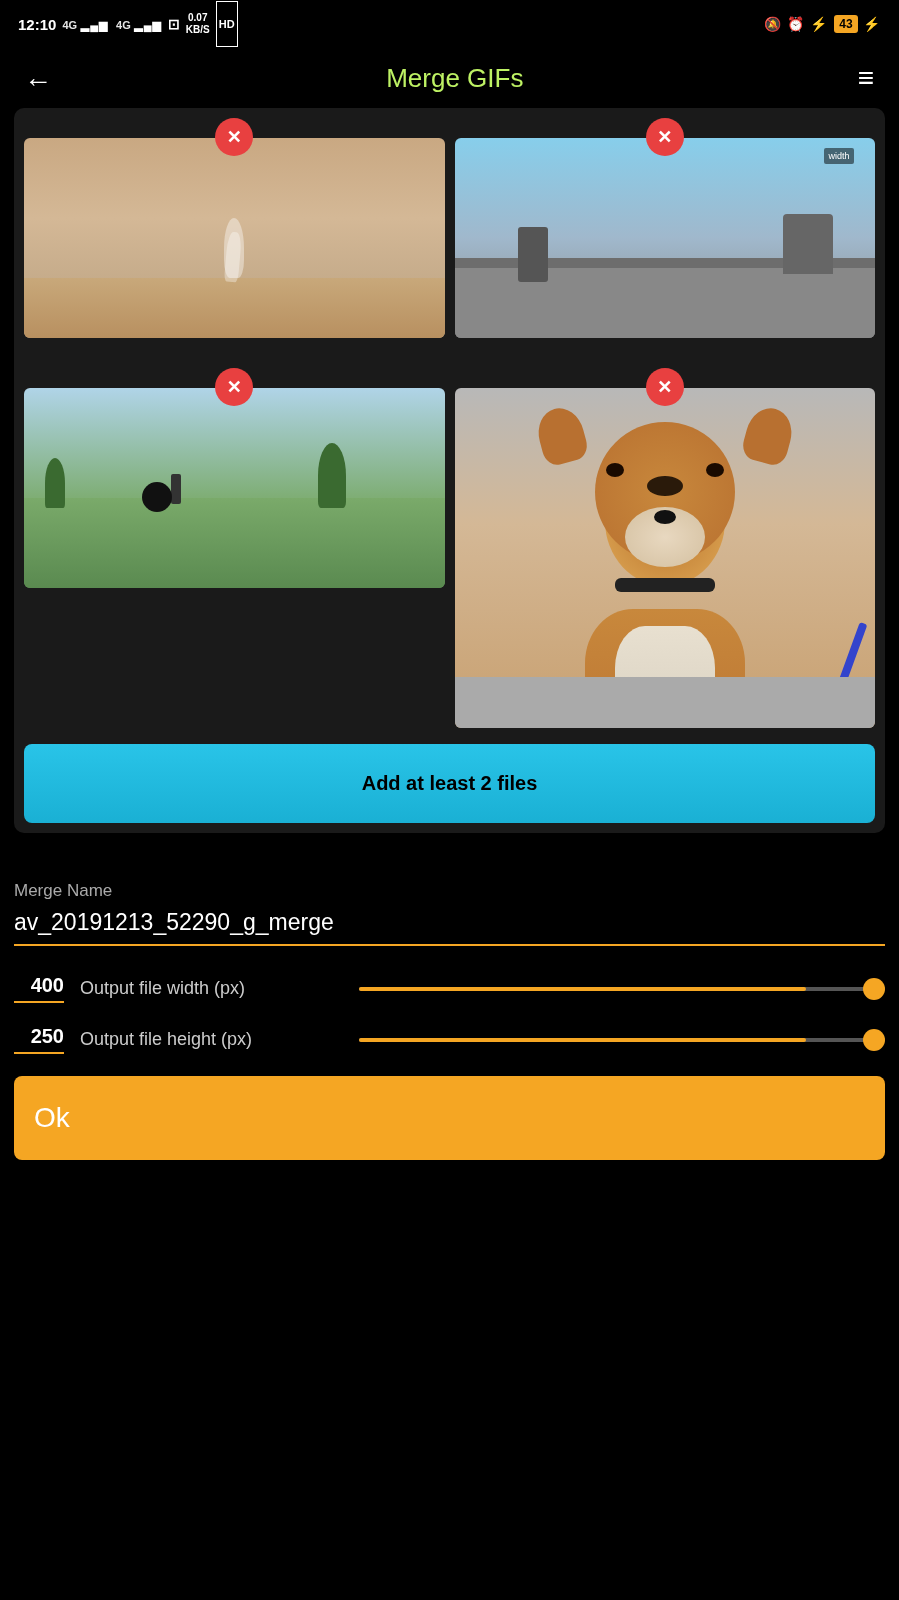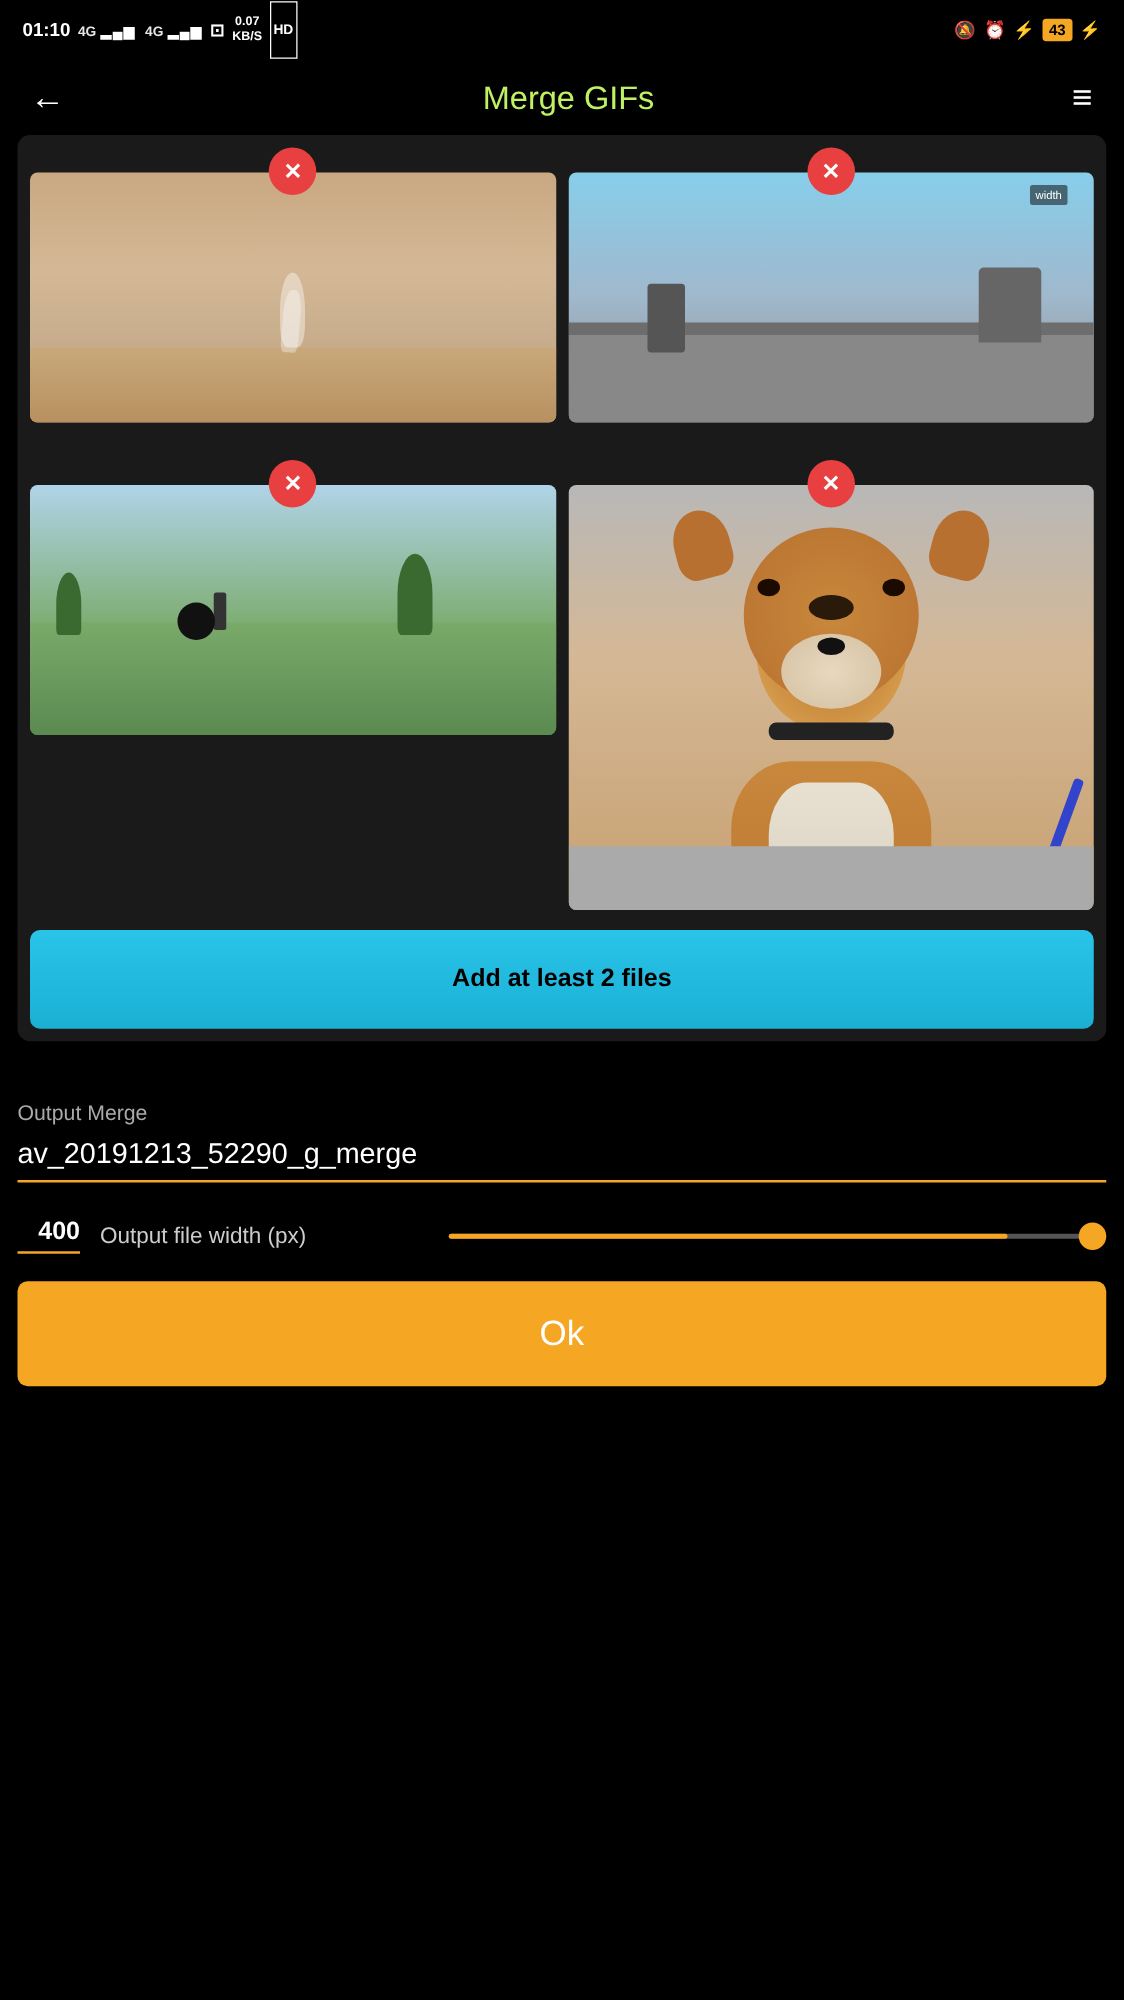--- a/index.html
+++ b/index.html
@@ -313,30 +313,30 @@
       width: calc(100% - 28px);
       margin: 20px 14px 20px 14px;
       padding: 26px 20px;
       background: #f5a623;
       border: none;
       border-radius: 8px;
       color: #fff;
       font-size: 28px;
       font-weight: 500;
       cursor: pointer;
-      text-align: center;
+      text-align: left;
       display: block;
     }
   </style>
 </head>
 <body>
 
 <div class="status-bar">
   <div class="status-left">
-    <span>01:10</span>
+    <span>12:10</span>
     <span style="font-size:13px;">
       <span style="font-size:11px; opacity:0.9;">4G</span>
       <span style="font-size:11px; letter-spacing:1px;">▂▄▆</span>
       <span style="font-size:11px; opacity:0.9; margin-left:4px;">4G</span>
       <span style="font-size:11px; letter-spacing:1px;">▂▄▆</span>
     </span>
     <span style="font-size:14px;">⊡</span>
     <span style="font-size:10px; line-height:1.2; text-align:center;">
       <span>0.07</span><br>
       <span>KB/S</span>
@@ -444,28 +444,36 @@
     </div>
 
     
     <button class="add-files-btn">Add at least 2 files</button>
 
   </div>
 </div>
 
 <div class="output-section">
 
-  <div class="output-name-label">Output Merge</div>
+  <div class="output-name-label">Merge Name</div>
   <div class="output-name-value">av_20191213_52290_g_merge</div>
 
   <div class="slider-row">
     <span class="slider-value">400</span>
     <span class="slider-label">Output file width (px)</span>
     <div class="slider-track">
       <div class="slider-fill" style="width: 85%;"></div>
       <div class="slider-thumb"></div>
     </div>
   </div>
 
+  <div class="slider-row">
+    <span class="slider-value">250</span>
+    <span class="slider-label">Output file height (px)</span>
+    <div class="slider-track">
+      <div class="slider-fill" style="width: 85%;"></div>
+      <div class="slider-thumb"></div>
+    </div>
+  </div>
 
 </div>
 
 <button class="ok-btn">Ok</button>
 
 </body></html>

